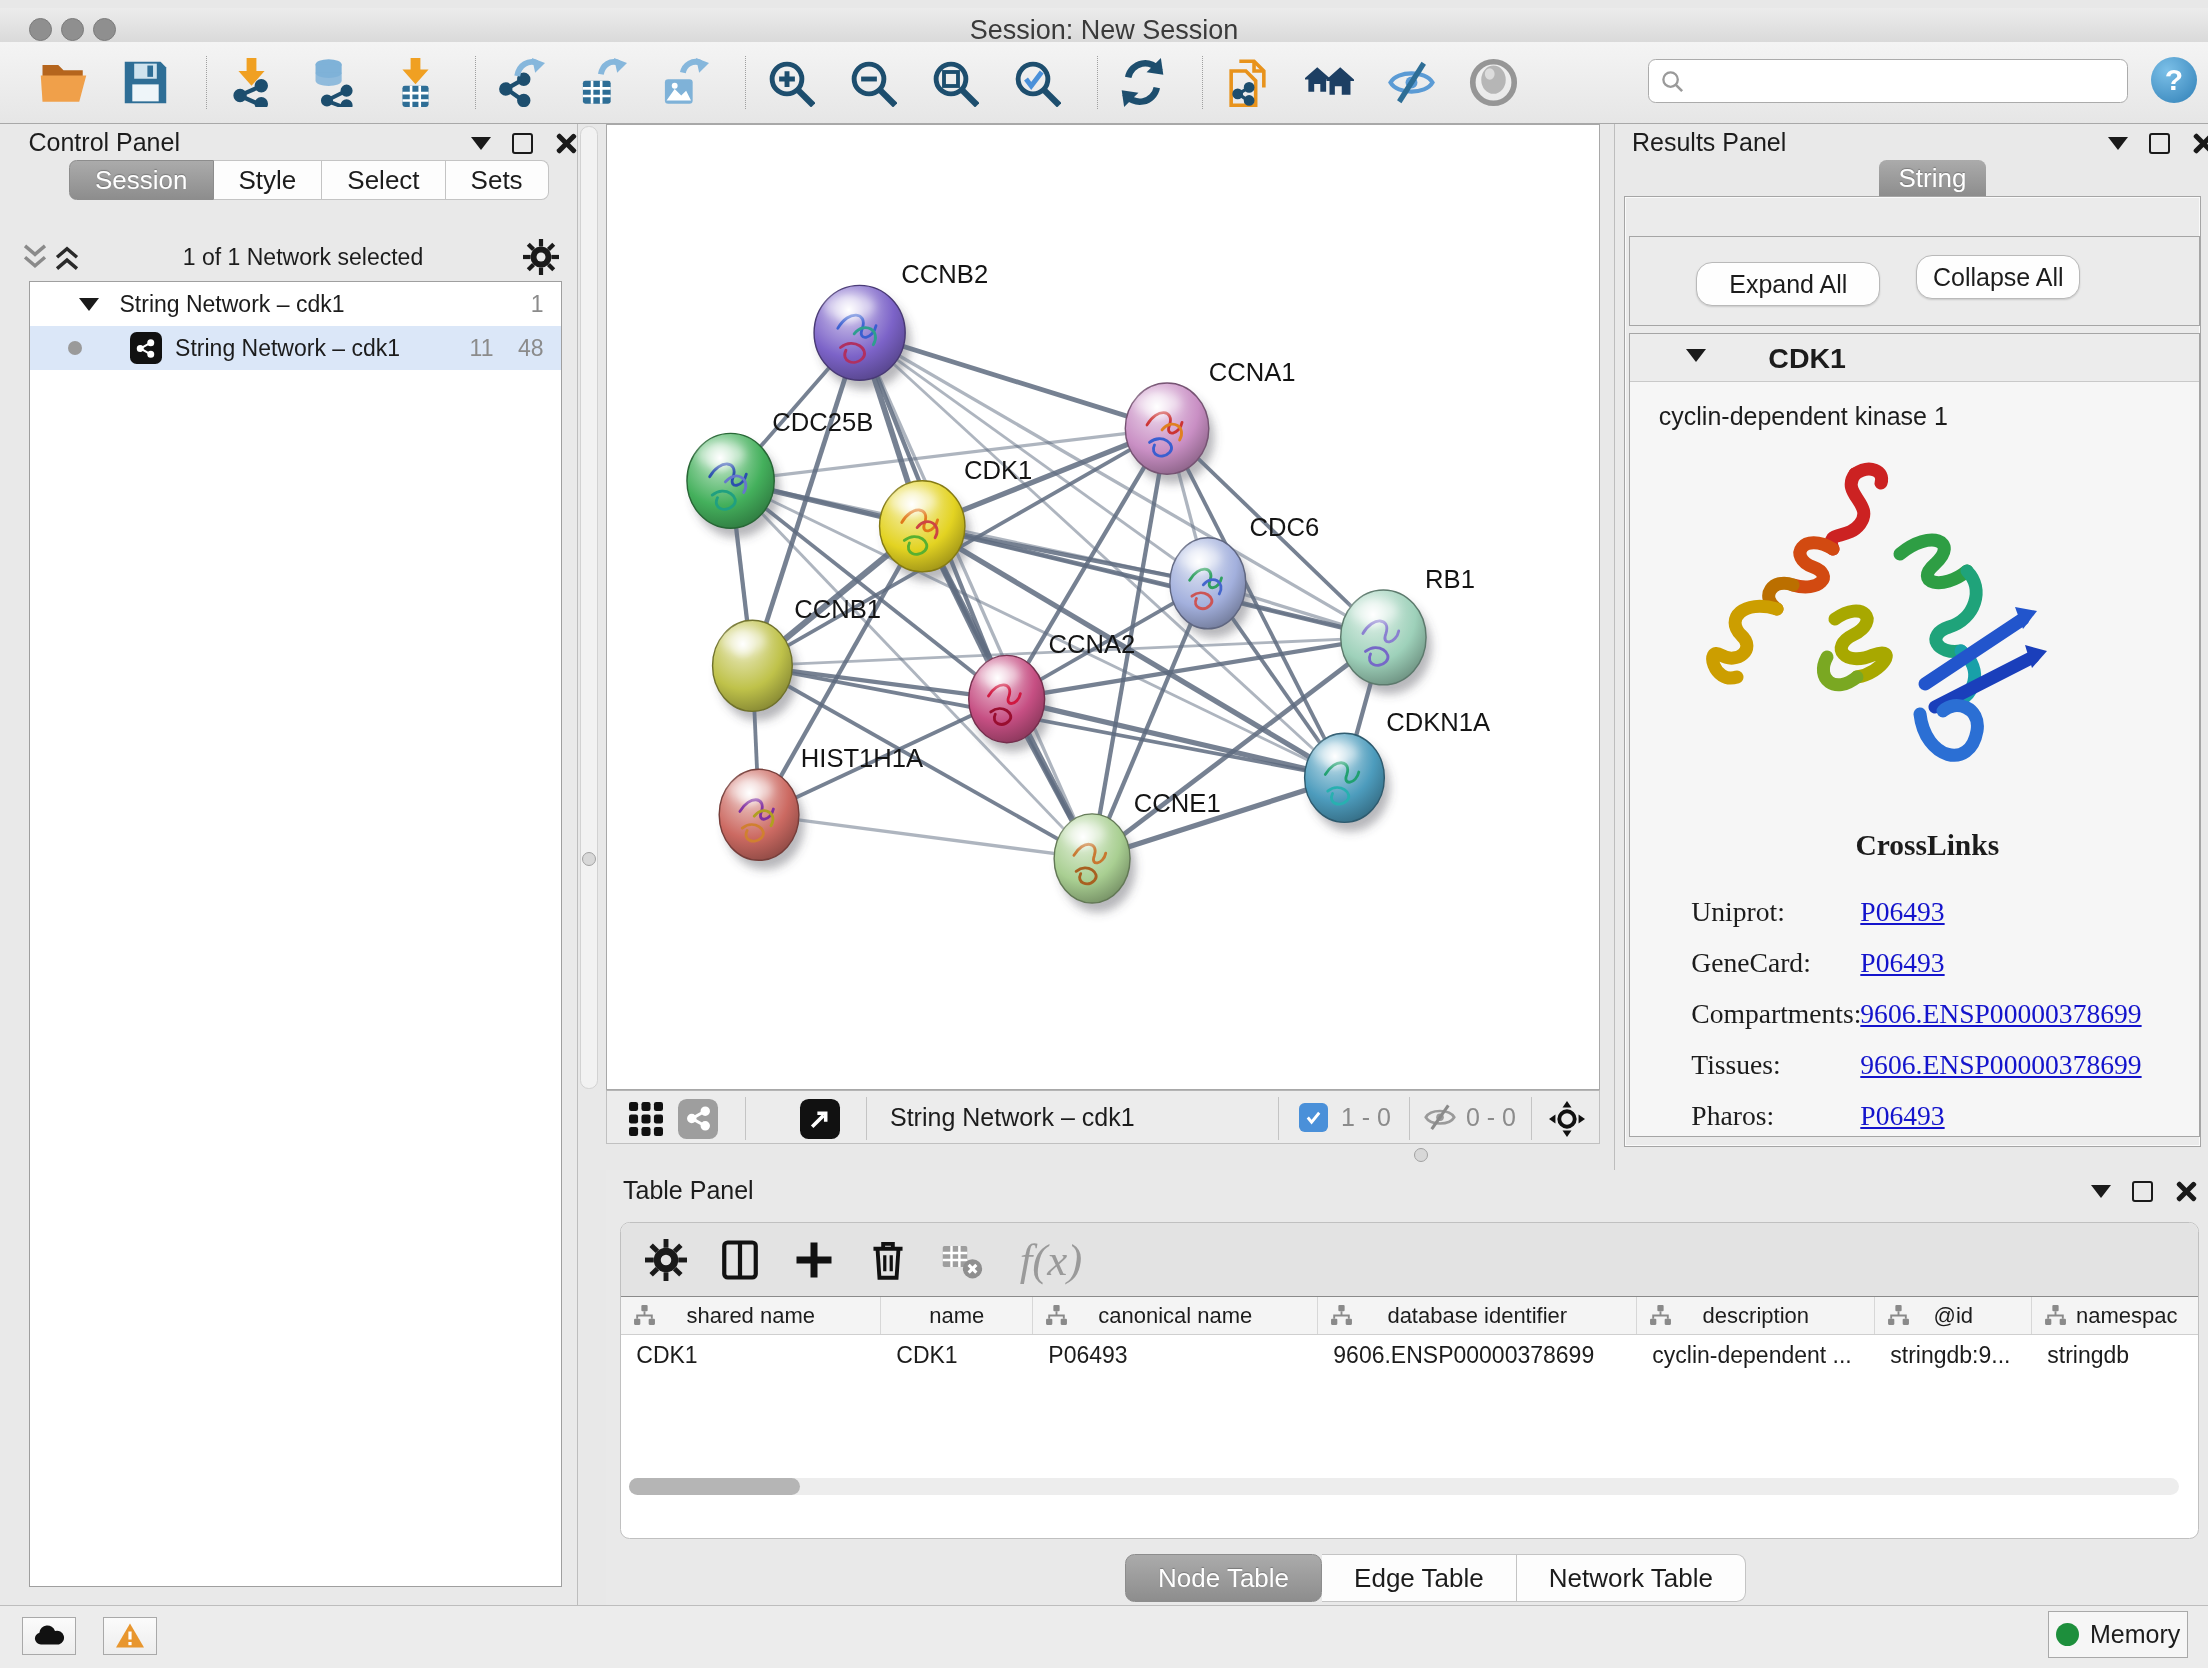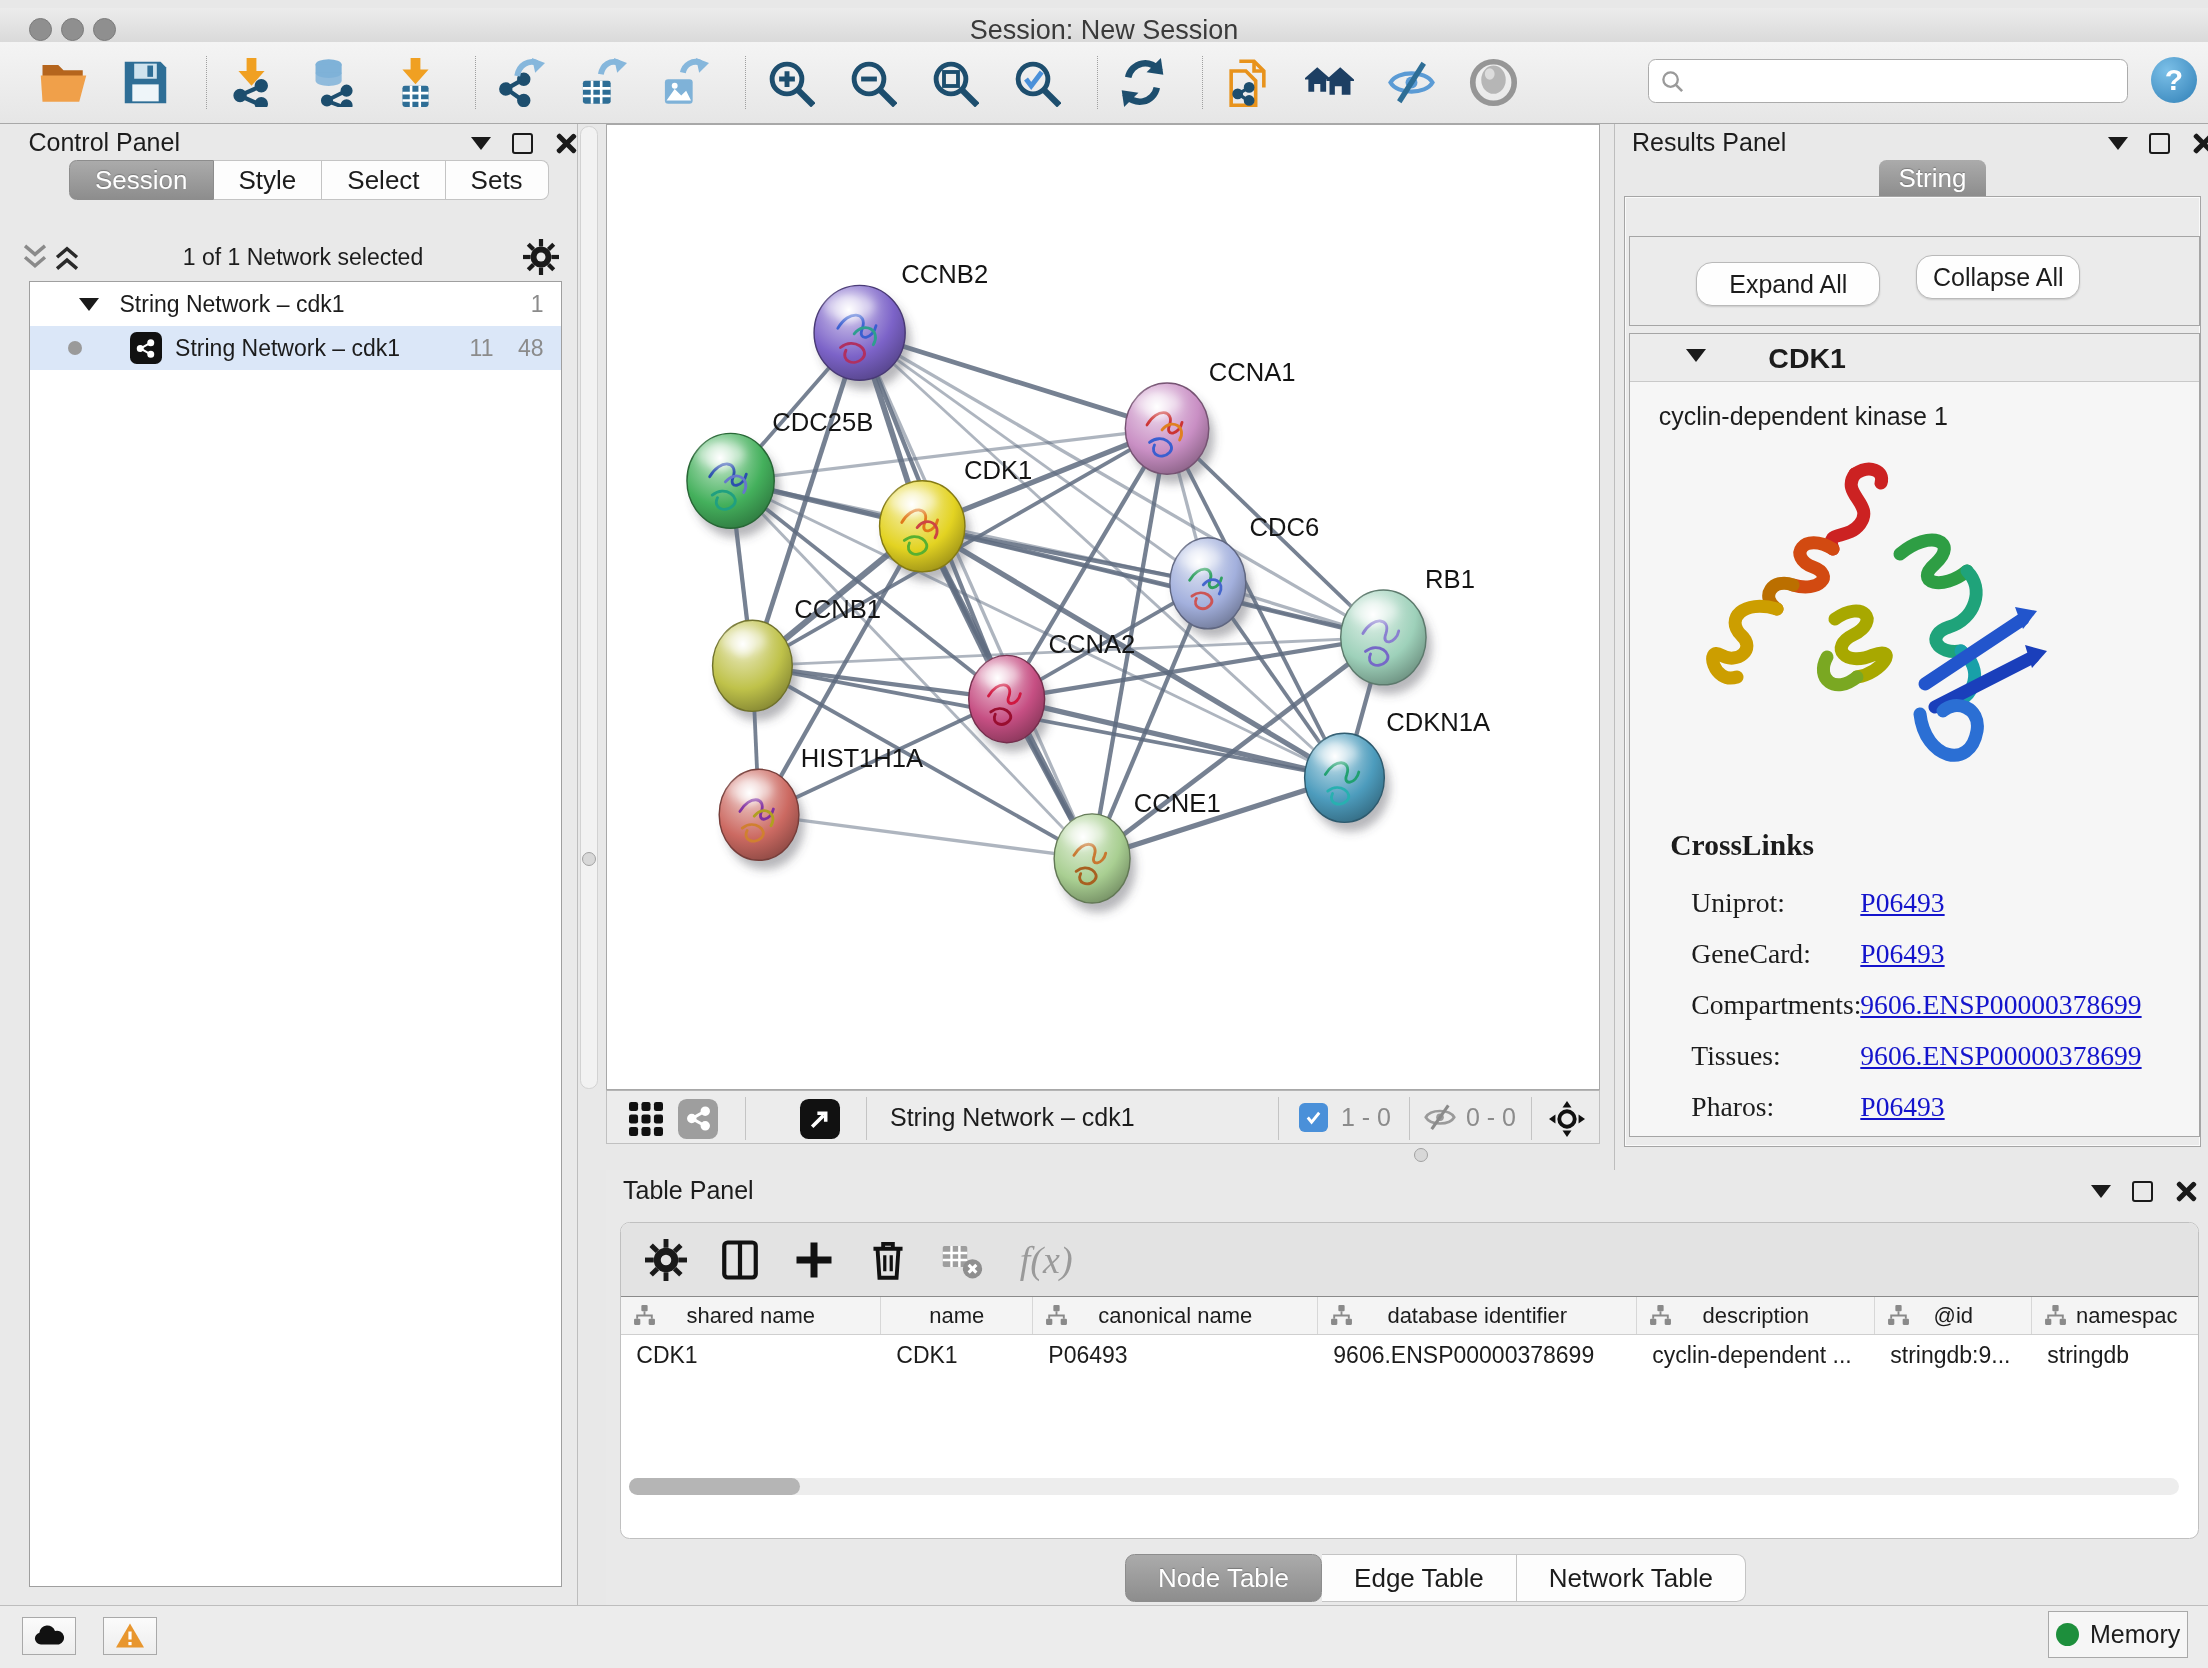--- a/index.html
+++ b/index.html
@@ -76,33 +76,33 @@
   #rp-outer { position:absolute; left:8.6px; top:72px; width:577px; height:951px; background:#ebebeb; border:1px solid #a5a5a5; box-shadow:inset 0 0 0 1px #fafafa; }
   #rp-btnbox { position:absolute; left:14.3px; top:112px; width:571px; height:90px; border:1px solid #a5a5a5; background:#ebebeb; }
   .rp-btn { position:absolute; height:44px; background:#fefefe; border:1px solid #b9b9b9; border-radius:16px;
     font-size:25px; display:flex; align-items:center; justify-content:center; box-shadow:0 1px 1.9px rgba(0,0,0,.15); }
   #rp-cdk1box { position:absolute; left:14.3px; top:209px; width:571px; height:804px; border:1px solid #a5a5a5; background:#f6f6f6; }
   #rp-cdk1head { height:48px; background:#ececec; border-bottom:1px solid #c9c9c9; position:relative; }
   #rp-gene { position:absolute; left:138px; top:7.6px; font-size:28.5px; font-weight:bold; }
   #rp-desc { position:absolute; left:28.5px; top:68px; font-size:25px; }
   #structure { position:absolute; left:55px; top:124px; }
   #crosslinks { position:absolute; left:40px; top:495px; width:514px; font-family:"Liberation Serif", serif; }
-  #crosslinks h3 { font-size:29.5px; margin-bottom:15px; }
+  #crosslinks h3 { font-size:29.5px; margin-bottom:24px;text-align:center; }
   .cl-row { display:flex; font-size:27.6px; height:51px; align-items:center; }
   .cl-label { width:190px; padding-left:21px; }
   .cl-link { color:#1414cc; text-decoration:underline; }
 
   
   #table-panel { position:absolute; left:606px; top:1170px; width:1603px; height:436px; background:#e9e9e9; }
   #tp-title { position:absolute; left:17px; top:5.7px; }
   #tp-box { position:absolute; left:14.3px; top:52px; width:1579px; height:317px; border:1px solid #c0c0c0; border-radius:9.5px; background:#fff; overflow:hidden; }
   #tp-toolbar { height:74px; background:#e3e3e3; border-bottom:1px solid #8a8a8a; display:flex; align-items:center; padding-left:19px; }
   .tp-icon { width:51px; height:51px; margin-right:23px; display:flex; align-items:center; justify-content:center; }
   .tp-icon svg { width:42px; height:42px; }
-  #fx-label { font-family:"Liberation Serif", serif; font-style:italic; font-size:38px; color:#9a9a9a; margin-left:9.5px; }
+  #fx-label { font-family:"Liberation Serif", serif; font-style:italic; font-size:45px; color:#9a9a9a; margin-left:9.5px; }
   #tp-table { position:relative; width:100%; height:204px; overflow:hidden; }
   #tp-header { display:flex; height:38px; background:#f4f4f4; border-bottom:1px solid #cfcfcf; }
   .th { display:flex; align-items:center; justify-content:center; font-size:22px; position:relative; border-right:1px solid #d7d7d7; flex-shrink:0; }
   .th svg { width:23px; height:23px; position:absolute; left:11.4px; }
   #tp-row { display:flex; height:40px; }
   .td { font-size:23px; display:flex; align-items:center; padding-left:15px; flex-shrink:0; white-space:nowrap; overflow:hidden; }
   #tp-hscroll { position:absolute; left:7.6px; bottom:5.7px; width:1550px; height:17px; border-radius:8.6px; background:#ededed; }
   #tp-hthumb { position:absolute; left:0; top:0; width:171px; height:17px; border-radius:8.6px; background:#b5b5b5; }
   #tp-tabs { position:absolute; left:519px; top:384px; display:flex; }
   .btab { height:48px; padding:0 32px; background:#fdfdfd; border:1px solid #c4c4c4; border-left:none; font-size:26px; display:flex; align-items:center; }

